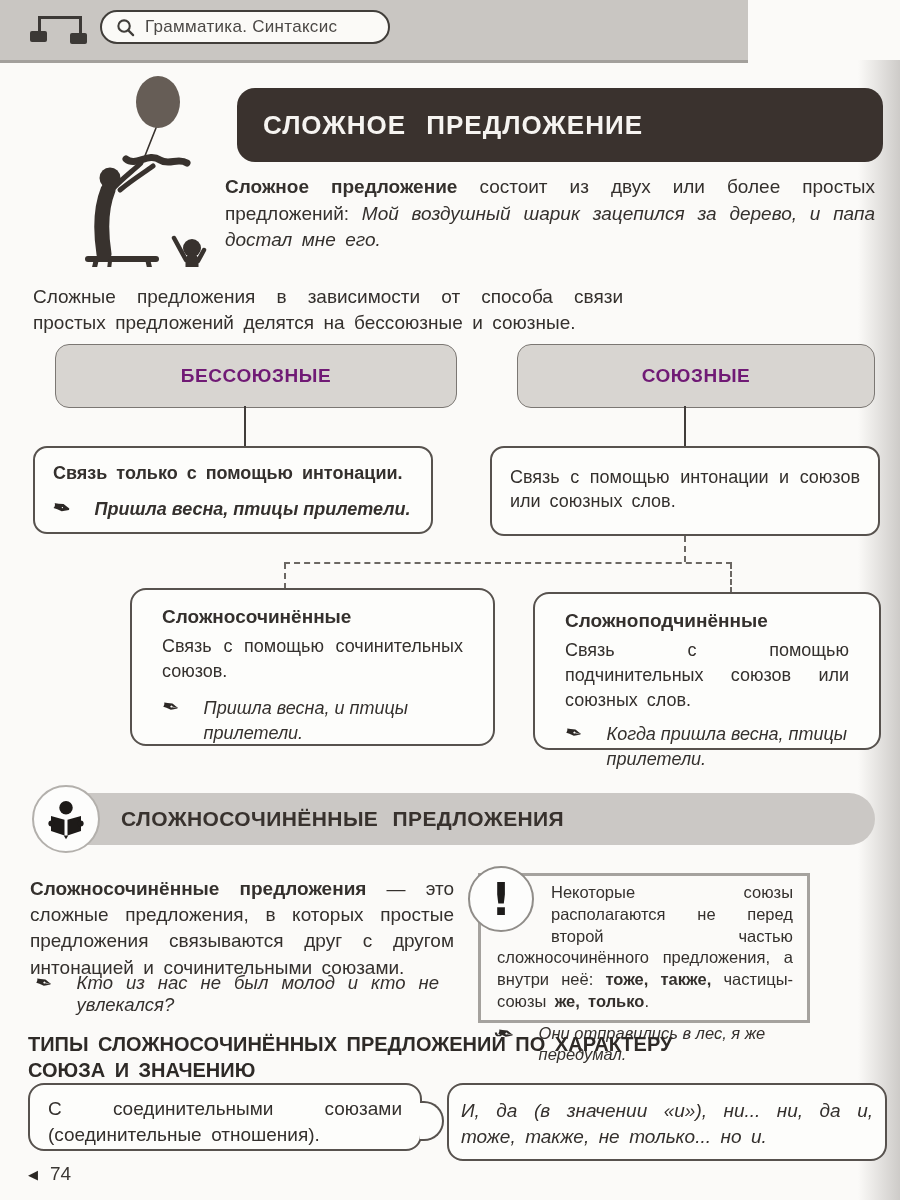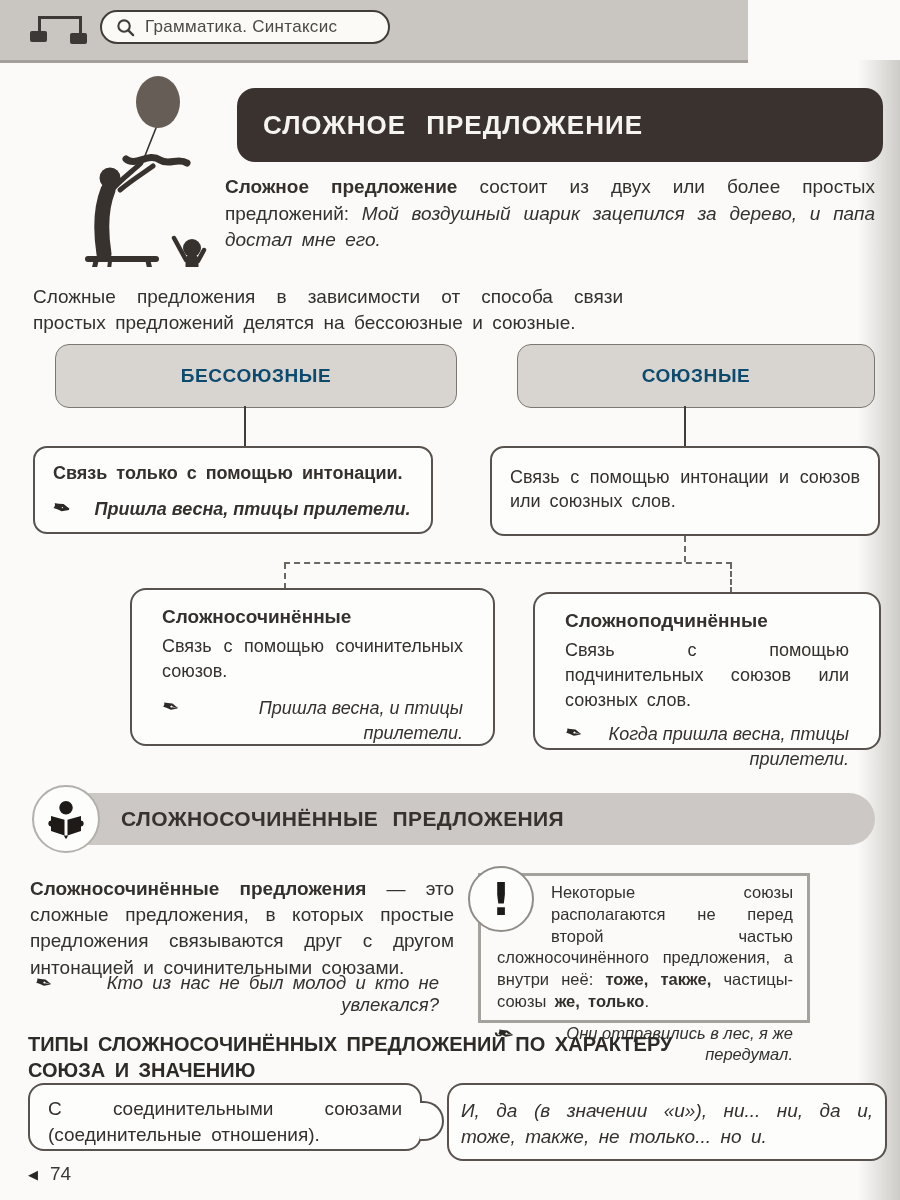--- a/index.html
+++ b/index.html
@@ -29,21 +29,21 @@
     border-radius:18px;color:#f6f4f1;display:flex;align-items:center;
     padding-left:26px;box-sizing:border-box;font-weight:bold;font-size:26px;
     letter-spacing:1px;word-spacing:12px;}
   .hero-def{left:225px;top:174px;width:650px;font-size:19px;line-height:1.4;}
   .jt{text-align:justify;word-spacing:.22em;}
   .para1{left:33px;top:284px;width:590px;font-size:19px;line-height:1.35;}
 
   
   .gbox{background:#d8d5d1;border:1px solid #7b7773;border-radius:14px;
     display:flex;align-items:center;justify-content:center;font-weight:bold;
-    font-size:19px;letter-spacing:.6px;color:#0c4a6e;}
+    font-size:19px;letter-spacing:.6px;color:#701a75;}
   .gbox.b1{left:55px;top:344px;width:400px;height:62px;}
   .gbox.b2{left:517px;top:344px;width:356px;height:62px;}
   .vline{width:2px;background:#413d3a;}
   .v1{left:244px;top:406px;height:40px;}
   .v2{left:684px;top:406px;height:40px;}
   .wbox{background:#fdfdfb;border:2px solid #57524e;border-radius:14px;
     box-sizing:border-box;font-size:18px;line-height:1.35;}
   .wbox.w1{left:33px;top:446px;width:400px;height:88px;padding:13px 18px;font-weight:bold;}
   .wbox.w2{left:490px;top:446px;width:390px;height:90px;padding:17px 18px;}
   .dash-h{left:284px;top:562px;width:448px;border-top:2px dashed #6b6763;}
@@ -51,21 +51,21 @@
   .dv1{left:684px;top:536px;height:26px;}
   .dv2{left:284px;top:563px;height:26px;}
   .dv3{left:730px;top:563px;height:30px;}
   .sbox{background:#fdfdfb;border:2px solid #57524e;border-radius:16px;
     box-sizing:border-box;font-size:18px;line-height:1.38;padding:14px 30px;}
   .sbox.s1{left:130px;top:588px;width:365px;height:158px;}
   .sbox.s2{left:533px;top:592px;width:348px;height:158px;}
   .sbox .ttl{font-weight:bold;font-size:19px;margin-bottom:4px;}
 
   .ex-row{display:flex;align-items:flex-start;gap:24px;margin-top:12px;}
-  .ex-row .txt{font-style:italic;text-align:right;}
+  .ex-row .txt{font-style:italic;}
   .pen{display:inline-block;font-size:21px;line-height:1;transform:rotate(14deg);
     color:#2c2825;font-style:normal;flex:0 0 auto;}
 
   
   .sec2-bar{left:35px;top:793px;width:840px;height:52px;background:#cbc8c5;
     border-radius:26px;display:flex;align-items:center;}
   .sec2-title{margin-left:86px;font-weight:bold;font-size:21px;color:#38322e;
     word-spacing:8px;letter-spacing:.4px;}
   .sec2-badge{left:32px;top:785px;width:68px;height:68px;border-radius:50%;
     background:#fdfdfc;border:2px solid #b3b0ac;box-sizing:border-box;

